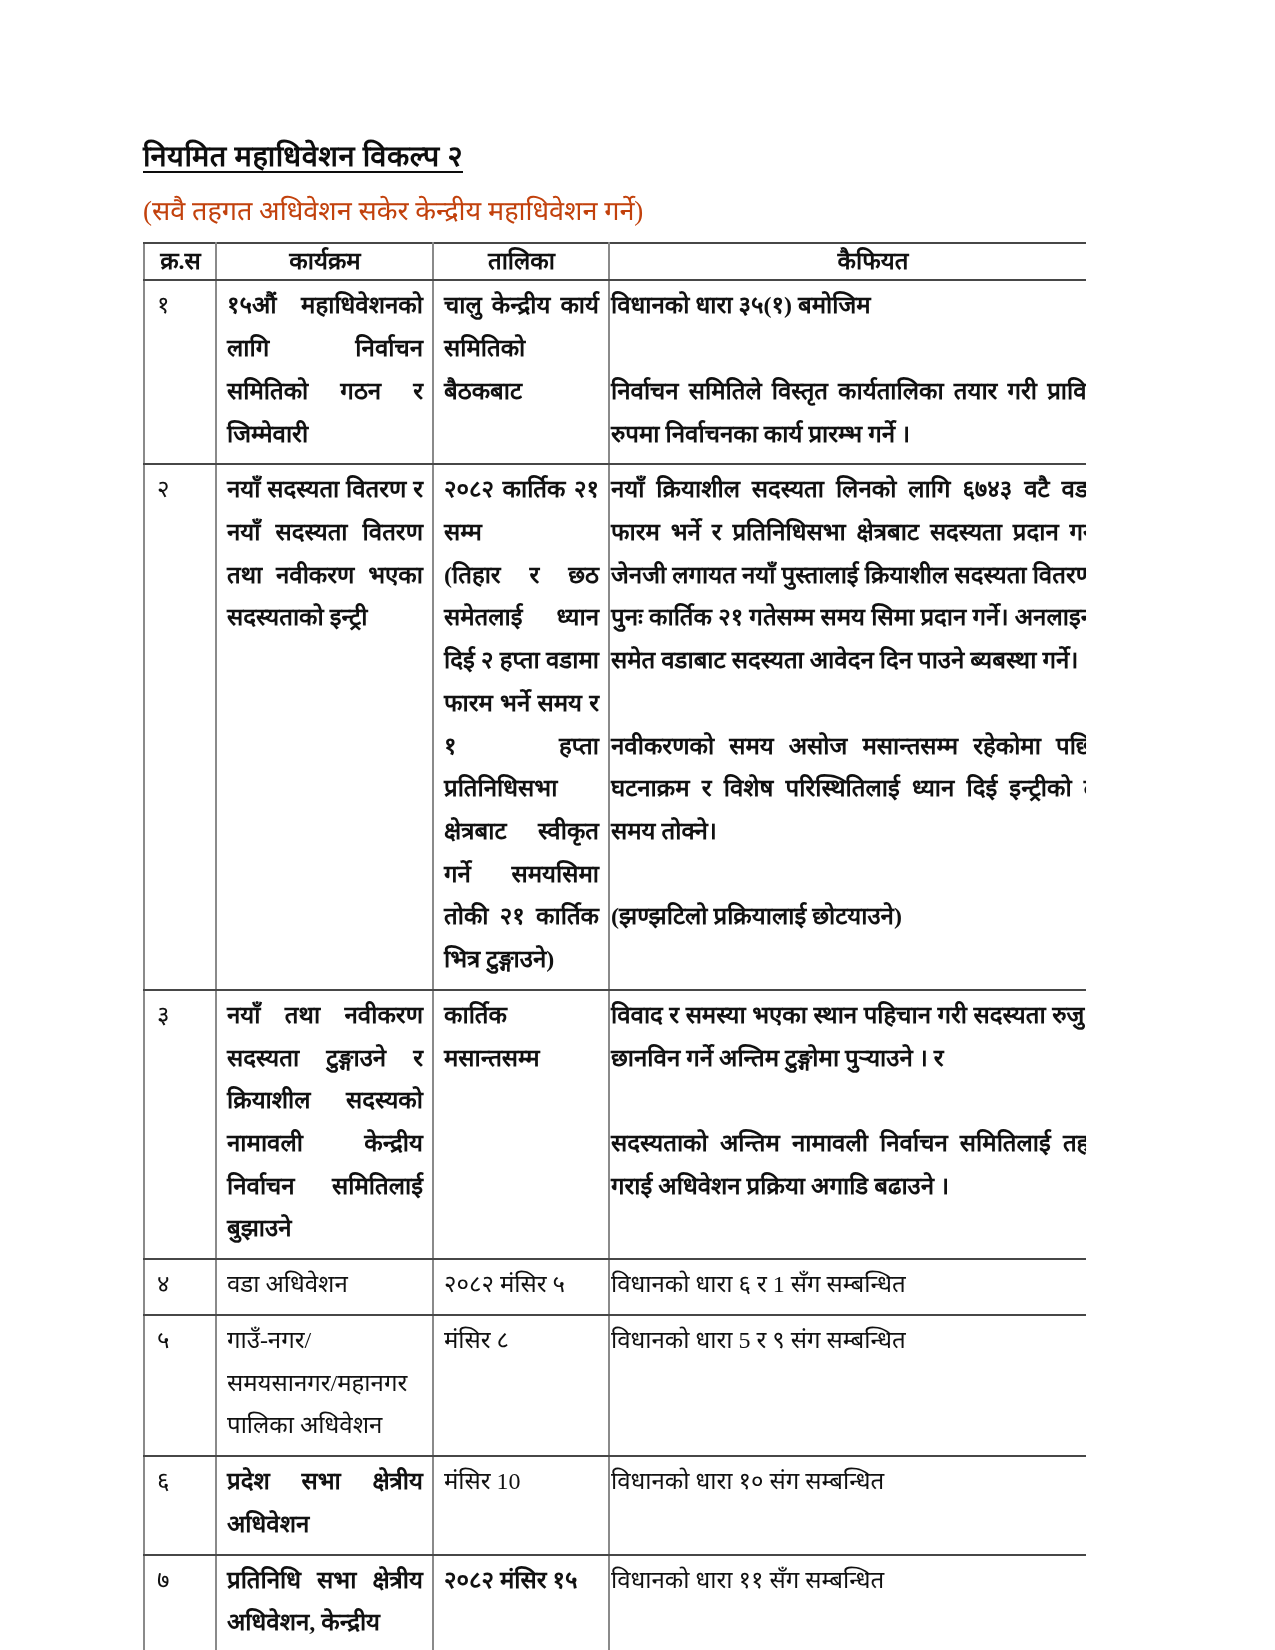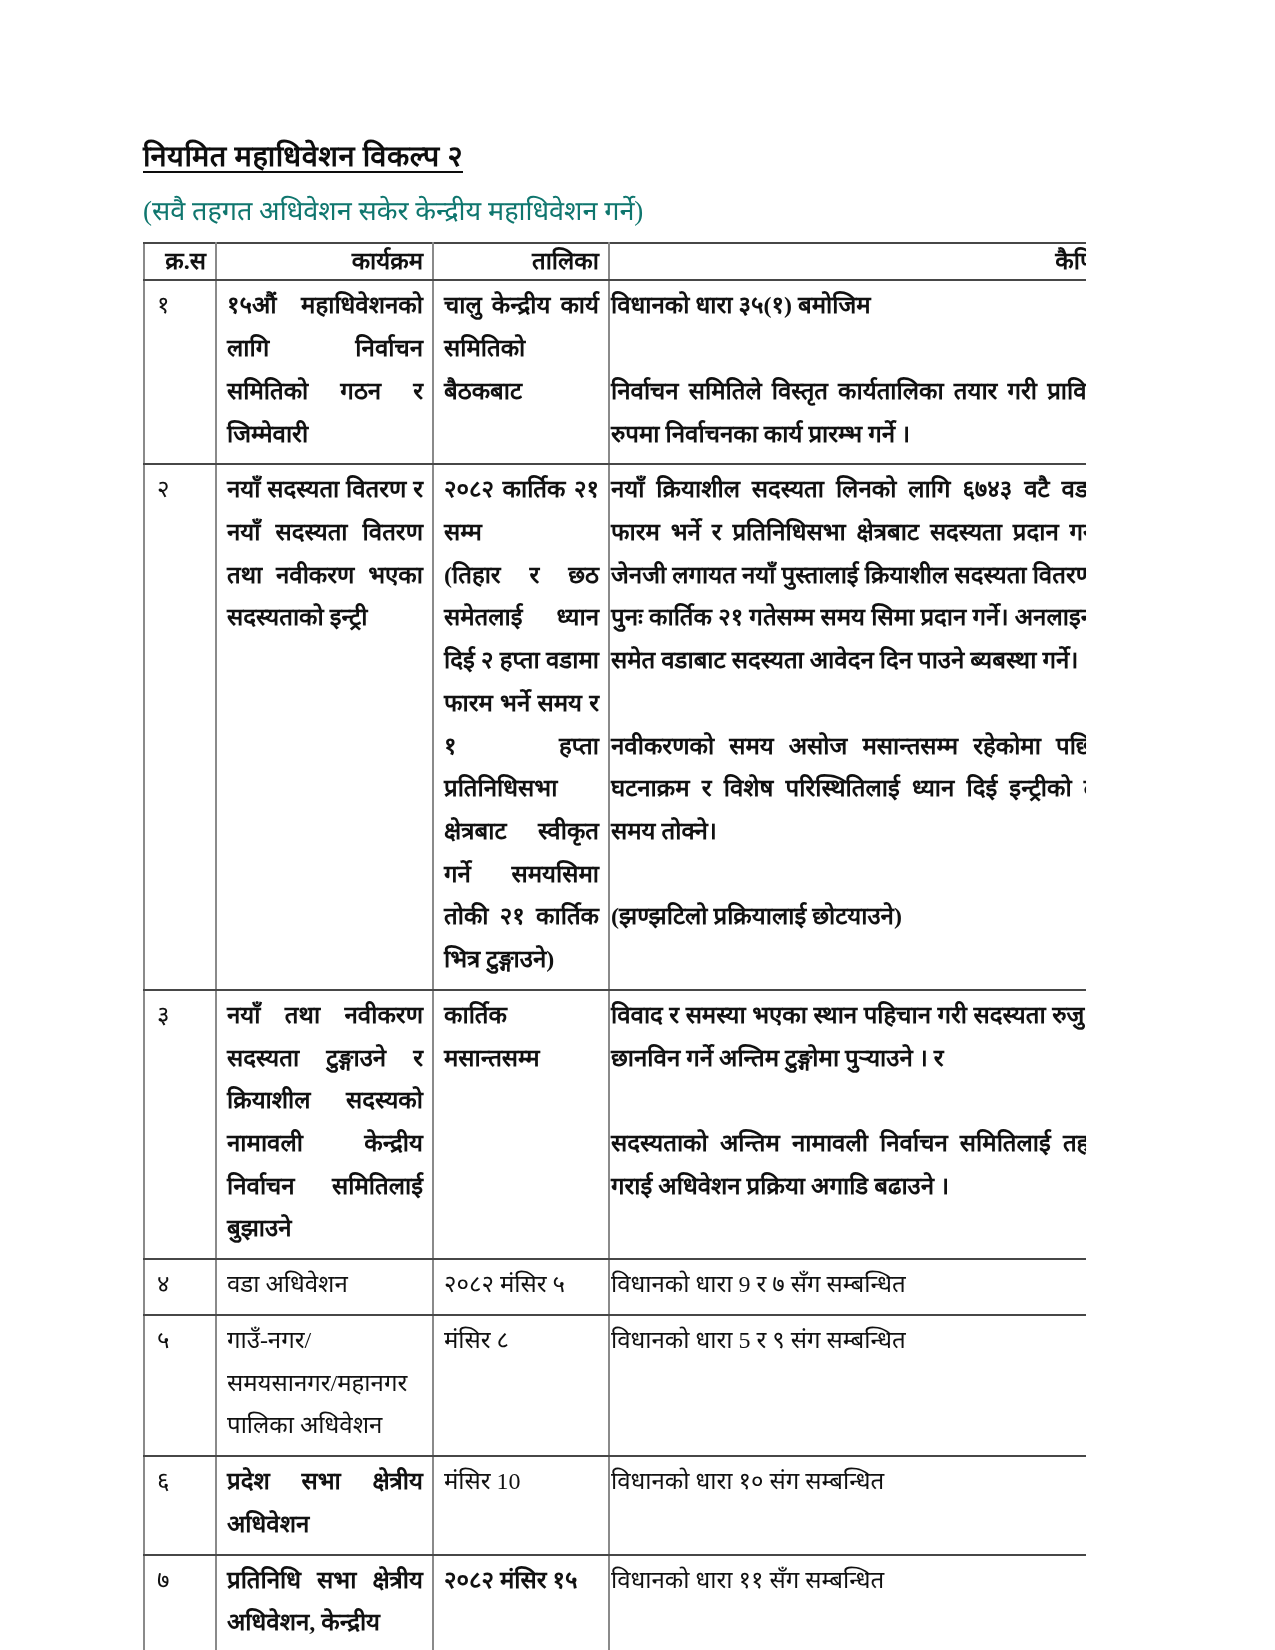--- a/index.html
+++ b/index.html
@@ -23,21 +23,21 @@
     font-size: 29px;
     font-weight: bold;
     text-decoration: underline;
     text-underline-offset: 5px;
     letter-spacing: 0.5px;
     color: #0d0d0d;
   }
   .doc-subtitle {
     font-size: 27px;
     margin-top: 17px;
-    color: #0f766e;
+    color: #c2410c;
   }
   table.main {
     border-collapse: collapse;
     width: 992px;
     margin-top: 14px;
     table-layout: fixed;
   }
   table.main col.c1 { width: 72px; }
   table.main col.c2 { width: 217px; }
   table.main col.c3 { width: 176px; }
@@ -47,21 +47,21 @@
     border-bottom: 2px solid #474747;
     border-left: 2px solid #8a8a8a;
     border-right: 2px solid #8a8a8a;
     vertical-align: top;
     padding: 3px 9px 8px 10px;
     font-size: 24px;
     line-height: 1.78;
     white-space: pre-line;
   }
   table.main th {
-    text-align: right;
+    text-align: center;
     font-weight: bold;
     padding-top: 1px;
     padding-bottom: 2px;
     line-height: 1.35;
   }
   table.main td.sn { text-align: left; padding-left: 12px; }
   table.main td.just { text-align: justify; font-weight: bold; }
   table.main td.remarks { padding-left: 1px; }
 </style>
 </head>
@@ -113,21 +113,21 @@
           <td class="just">नयाँ तथा नवीकरण सदस्यता टुङ्गाउने र क्रियाशील सदस्यको नामावली केन्द्रीय निर्वाचन समितिलाई बुझाउने</td>
           <td class="just">कार्तिक मसान्तसम्म</td>
           <td class="just remarks">विवाद र समस्या भएका स्थान पहिचान गरी सदस्यता रुजु तथा छानविन गर्ने अन्तिम टुङ्गोमा पुऱ्याउने । र
 
 सदस्यताको अन्तिम नामावली निर्वाचन समितिलाई तहगत्ध गराई अधिवेशन प्रक्रिया अगाडि बढाउने ।</td>
         </tr>
         <tr>
           <td class="sn">४</td>
           <td>वडा अधिवेशन</td>
           <td>२०८२ मंसिर ५</td>
-          <td class="remarks">विधानको धारा 9 र ७ सँग सम्बन्धित</td>
+          <td class="remarks">विधानको धारा ६ र 1 सँग सम्बन्धित</td>
         </tr>
         <tr>
           <td class="sn">५</td>
           <td>गाउँ-नगर/
 समयसानगर/महानगर
 पालिका अधिवेशन</td>
           <td>मंसिर ८</td>
           <td class="remarks">विधानको धारा 5 र ९ संग सम्बन्धित</td>
         </tr>
         <tr>

